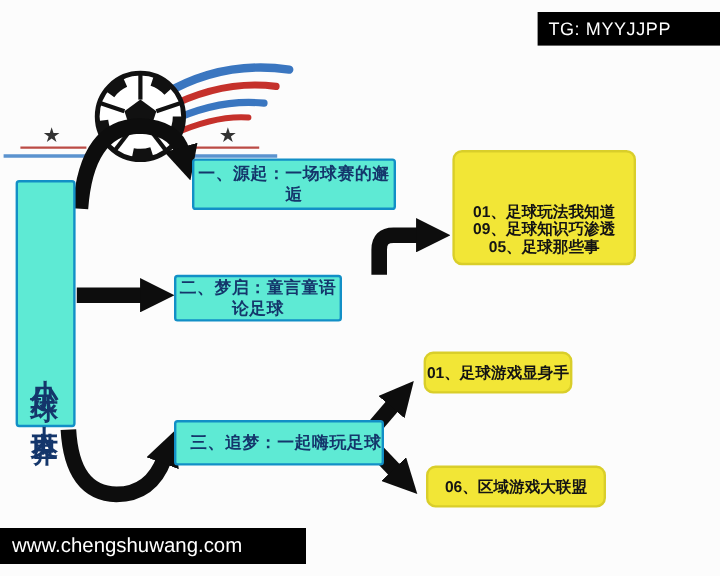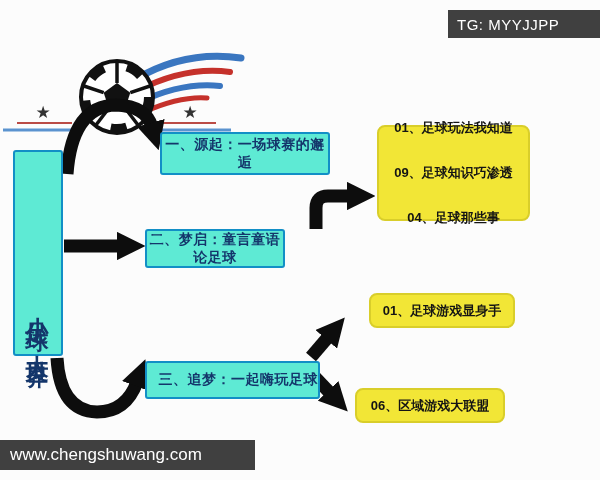--- a/index.html
+++ b/index.html
@@ -1,21 +1,21 @@
 <!DOCTYPE html>
 <html><head>
 <meta charset="utf-8">
 <style>
   html,body{margin:0;padding:0;background:#e8e8e8;}
   #stage{
     position:relative;width:600px;height:480px;background:#fcfcfc;
     overflow:hidden;font-family:"Liberation Sans","DejaVu Sans",sans-serif;
   }
   .wm{
-    position:absolute;color:#fff;background:#404040;
+    position:absolute;color:#fff;background:#000000;
     display:flex;align-items:center;box-sizing:border-box;
   }
   .wm-top{left:448px;top:10px;width:152px;height:28px;font-size:15px;padding-left:9px;letter-spacing:.5px;}
   .wm-bottom{left:0;top:440px;width:255px;height:30px;font-size:17px;padding-left:10px;}
   svg.decor{position:absolute;left:0;top:0;}
   .node{
     position:absolute;box-sizing:border-box;display:flex;
     align-items:center;justify-content:center;text-align:center;
     font-weight:bold;
   }
@@ -24,24 +24,24 @@
     color:#14366b;font-size:14px;letter-spacing:.5px;justify-content:flex-end;
   }
   .yellow{
     background:#f2e636;border:2px solid #d9ce2a;border-radius:8px;
     color:#141414;font-size:13px;
   }
   #root-node{left:13px;top:150px;width:50px;height:206px;flex-direction:column;gap:20px;}
   #root-node span{writing-mode:vertical-rl;text-orientation:upright;font-size:23px;letter-spacing:6px;color:#14366b;}
   #branch-1{left:160px;top:132px;width:170px;height:43px;}
   #branch-2{left:145px;top:229px;width:140px;height:39px;}
-  #branch-3{left:145px;top:350px;width:175px;height:38px;margin-top:11px;}
-  #leaf-group{left:377px;top:125px;width:153px;height:96px;flex-direction:column;justify-content:center;padding:6px 4px;gap:31px;}
+  #branch-3{left:145px;top:350px;width:175px;height:38px;}
+  #leaf-group{left:377px;top:125px;width:153px;height:96px;flex-direction:column;justify-content:flex-end;padding:6px 4px;}
   #leaf-group div{line-height:1.1;}
-  #leaf-1{left:353px;top:293px;width:146px;height:35px;margin-left:16px;}
+  #leaf-1{left:353px;top:293px;width:124px;height:35px;}
   #leaf-2{left:355px;top:388px;width:150px;height:35px;}
 </style>
 </head>
 <body>
 
 <div id="stage">
 
   <svg class="decor" width="600" height="480" viewBox="0 0 600 480">
     <defs>
       <marker id="ah" viewBox="0 0 10 10" refX="1.5" refY="5" markerWidth="2.2" markerHeight="2.2" orient="auto">
@@ -101,21 +101,21 @@
   <div class="node blue" id="branch-2">
     <span>二、梦启：童言童语论足球</span>
   </div>
   <div class="node blue" id="branch-3">
     <span>三、追梦：一起嗨玩足球</span>
   </div>
 
   <div class="node yellow" id="leaf-group">
     <div>01、足球玩法我知道</div>
     <div>09、足球知识巧渗透</div>
-    <div>04、足球那些事</div>
+    <div>05、足球那些事</div>
   </div>
 
   <div class="node yellow" id="leaf-1">
     <span>01、足球游戏显身手</span>
   </div>
   <div class="node yellow" id="leaf-2">
     <span>06、区域游戏大联盟</span>
   </div>
 
   <div class="wm wm-top">TG: MYYJJPP</div>

